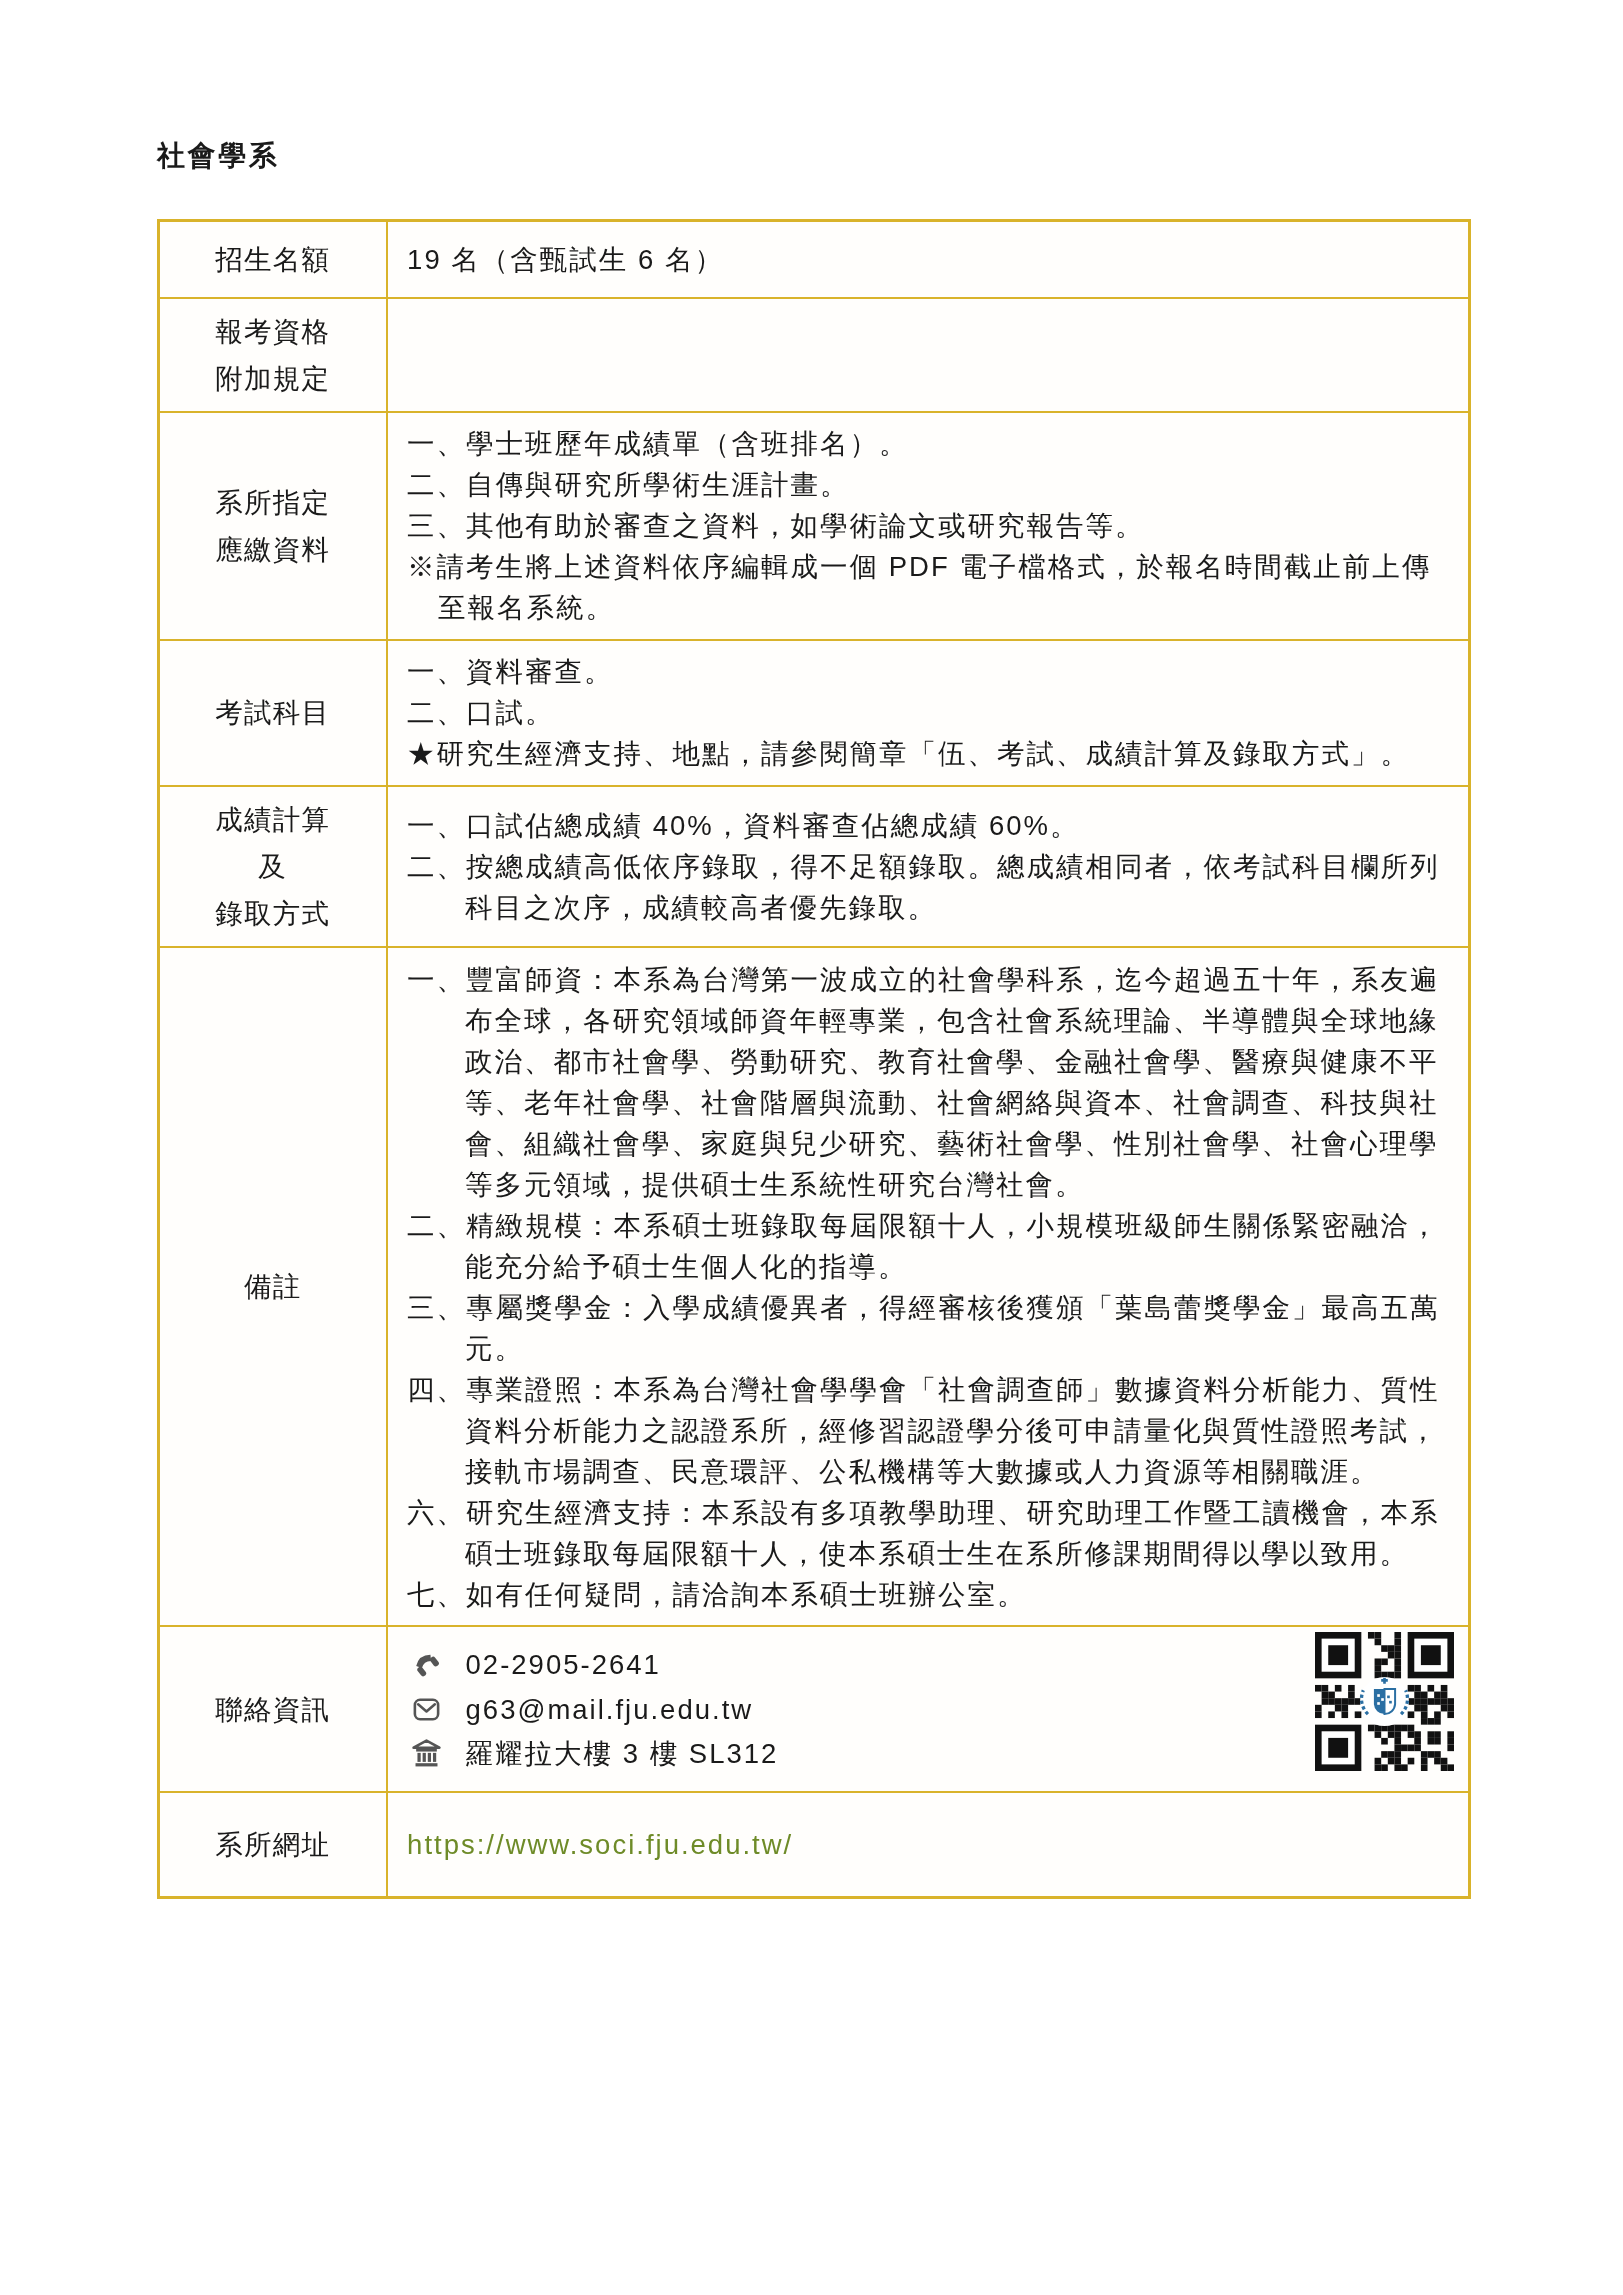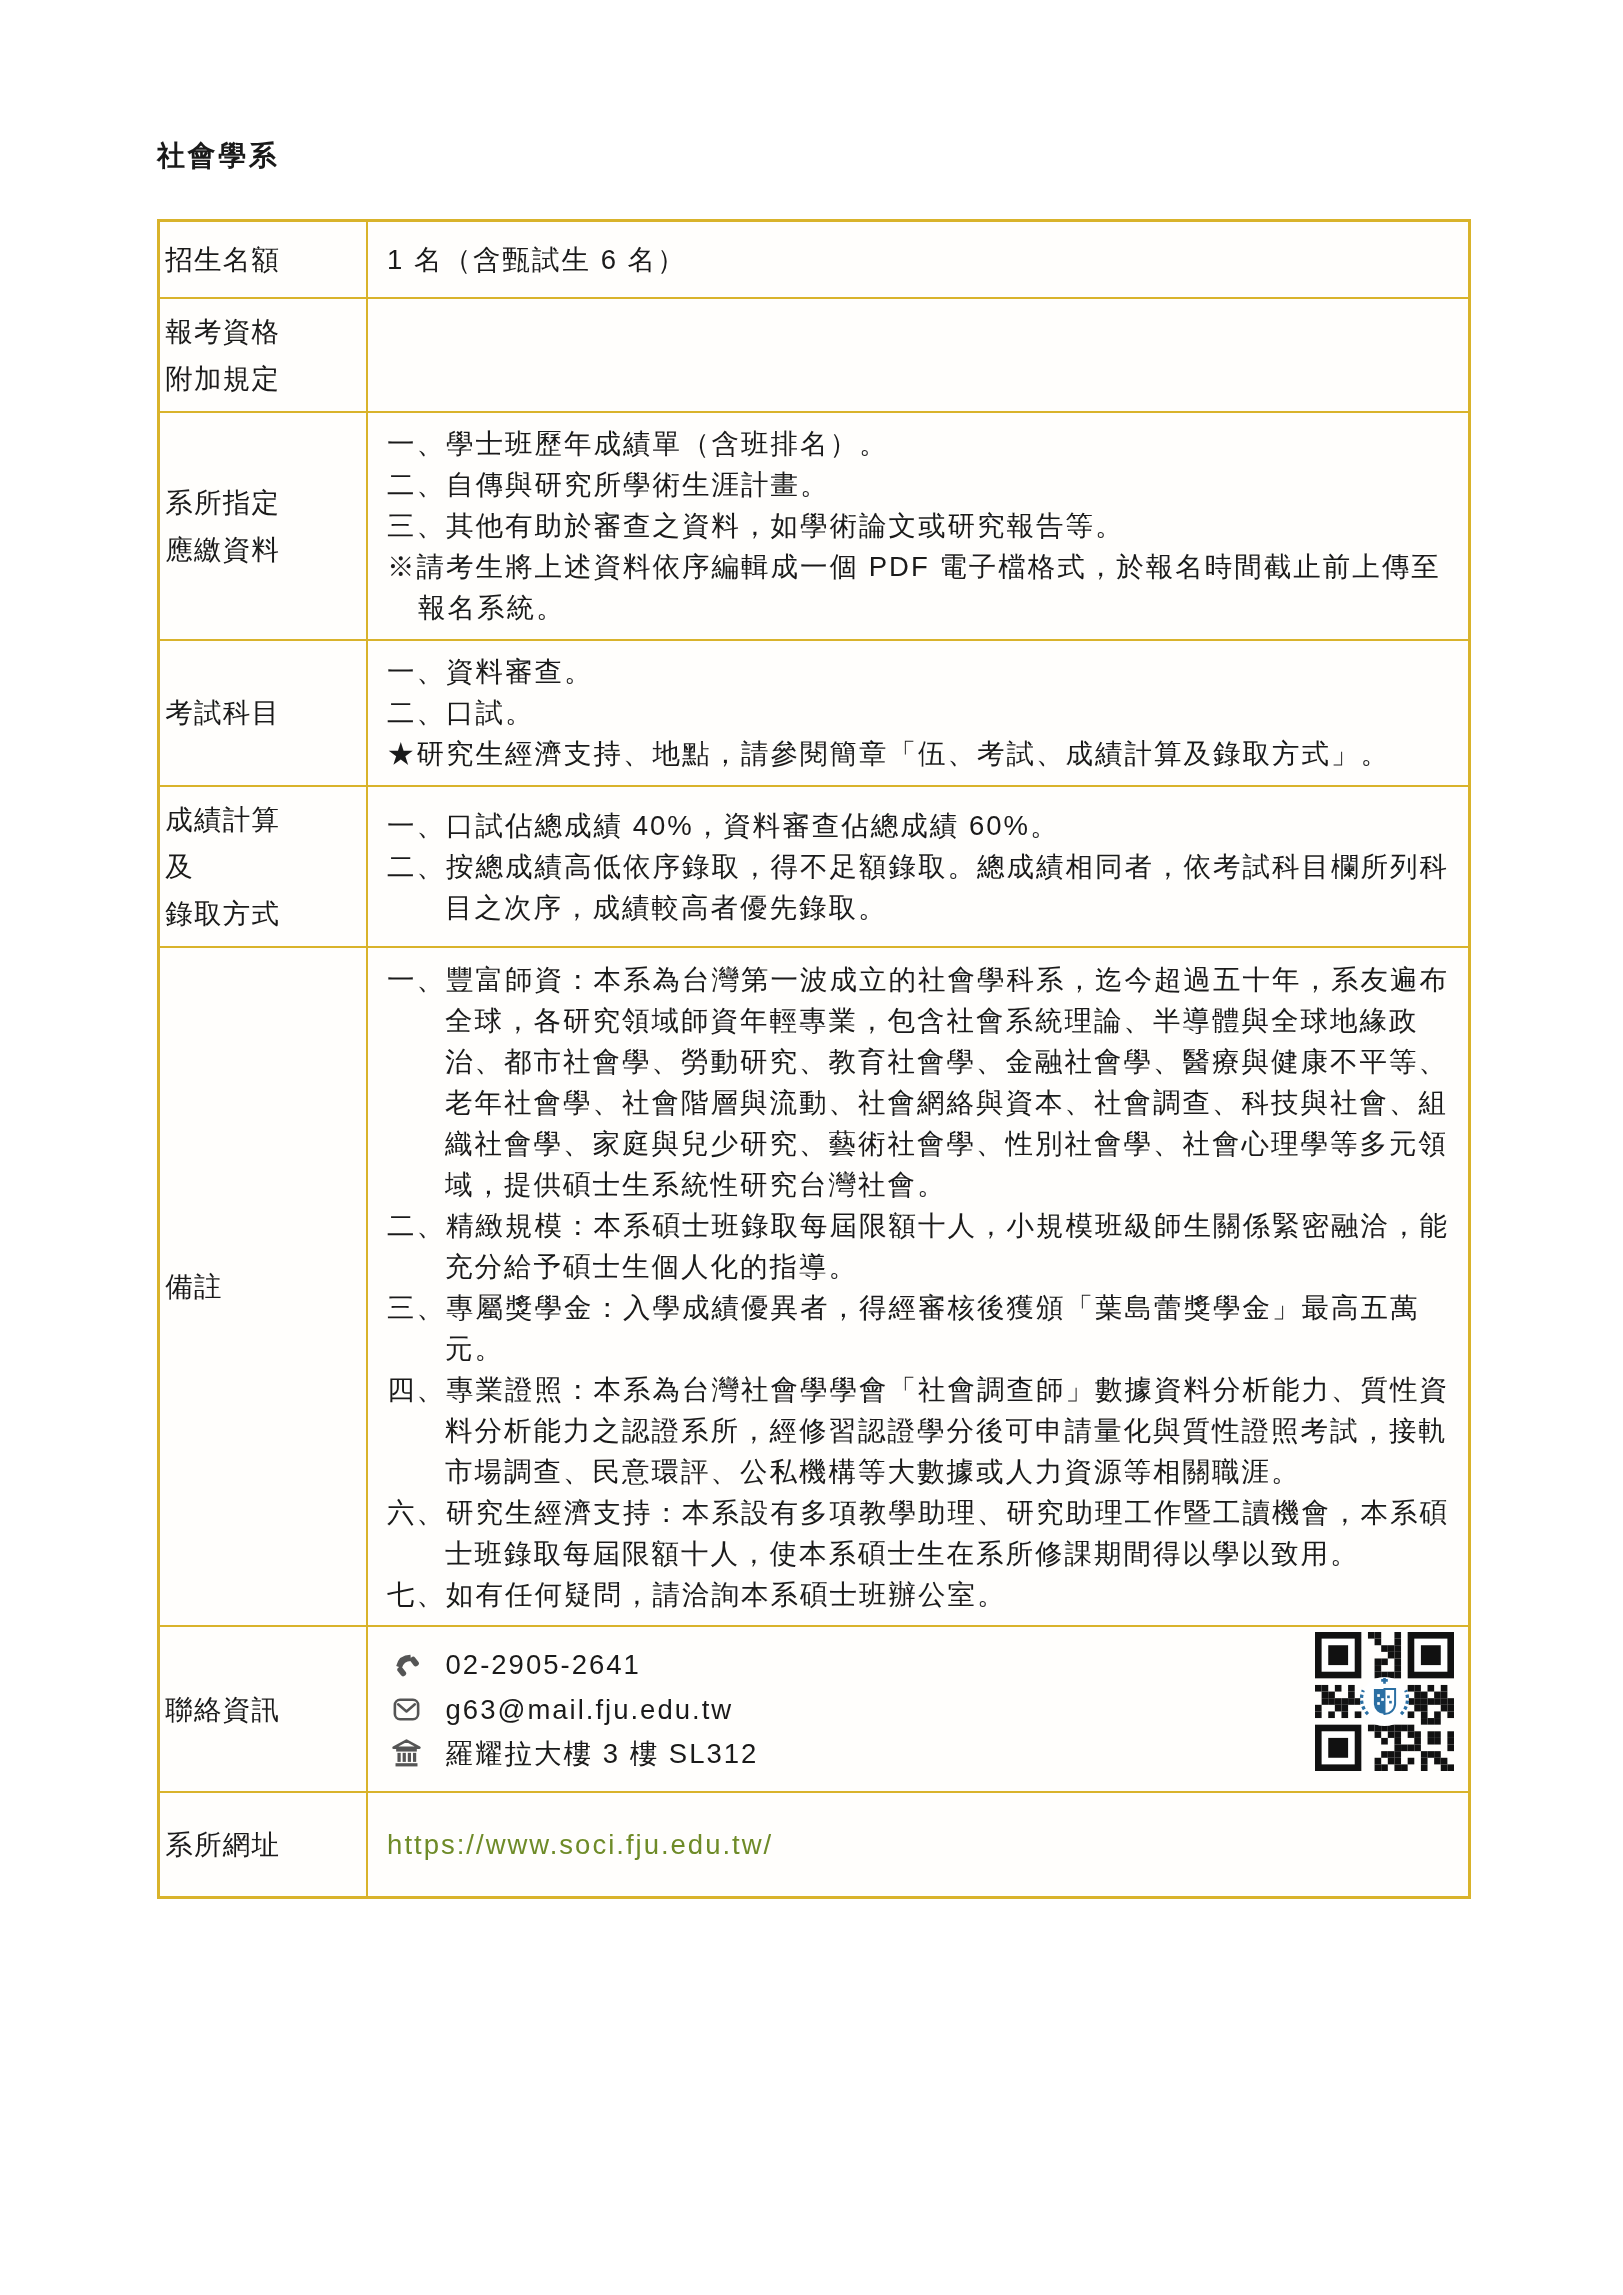--- a/index.html
+++ b/index.html
@@ -27,25 +27,25 @@
   .table-wrap{position:absolute;left:157px;top:219px;width:1314px;}
   table.info{
     border-collapse:collapse;width:100%;
     border:3.3px solid var(--gold);
     background:#fffefc;
   }
   table.info th, table.info td{
     border:2px solid var(--gold);
   }
   th.label-cell{
-    width:208px;
+    width:228px;
     font-weight:normal;
     font-size:27.5px;
     letter-spacing:1.3px;
-    text-align:left;
+    text-align:center;
     vertical-align:middle;
     padding:9.2px 5.2px;
   }
   .label-line{line-height:47px;}
   td.content-cell{
     vertical-align:middle;
     padding:10.5px 17px 10.5px 19.6px;
     font-size:27.5px;
     letter-spacing:2px;
     position:relative;
@@ -96,21 +96,21 @@
   <h1 class="title">社會學系</h1>
 
   <div class="table-wrap">
     <table class="info">
       <tbody id="table-body">
           <tr class="row r-quota">
     <th class="label-cell">
               <div class="label-line">招生名額</div>
             </th>
     <td class="content-cell cell-quota">
-              <div class="item"><span>1 名（含甄試生 6 名）</span></div>
+              <div class="item"><span>19 名（含甄試生 6 名）</span></div>
             </td>
   </tr>
           <tr class="row r-eligibility">
     <th class="label-cell">
               <div class="label-line">報考資格</div>
               <div class="label-line">附加規定</div>
             </th>
     <td class="content-cell cell-eligibility"></td>
   </tr>
           <tr class="row r-documents">

